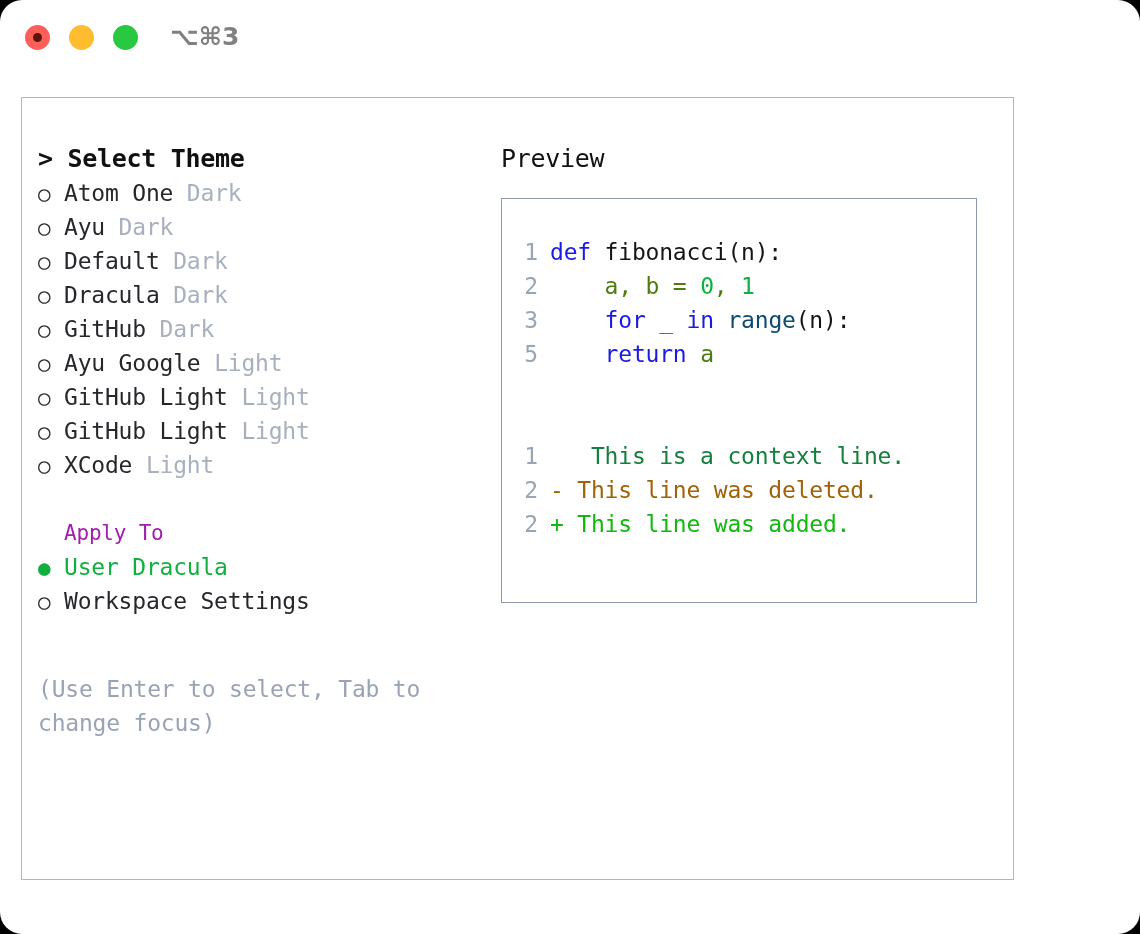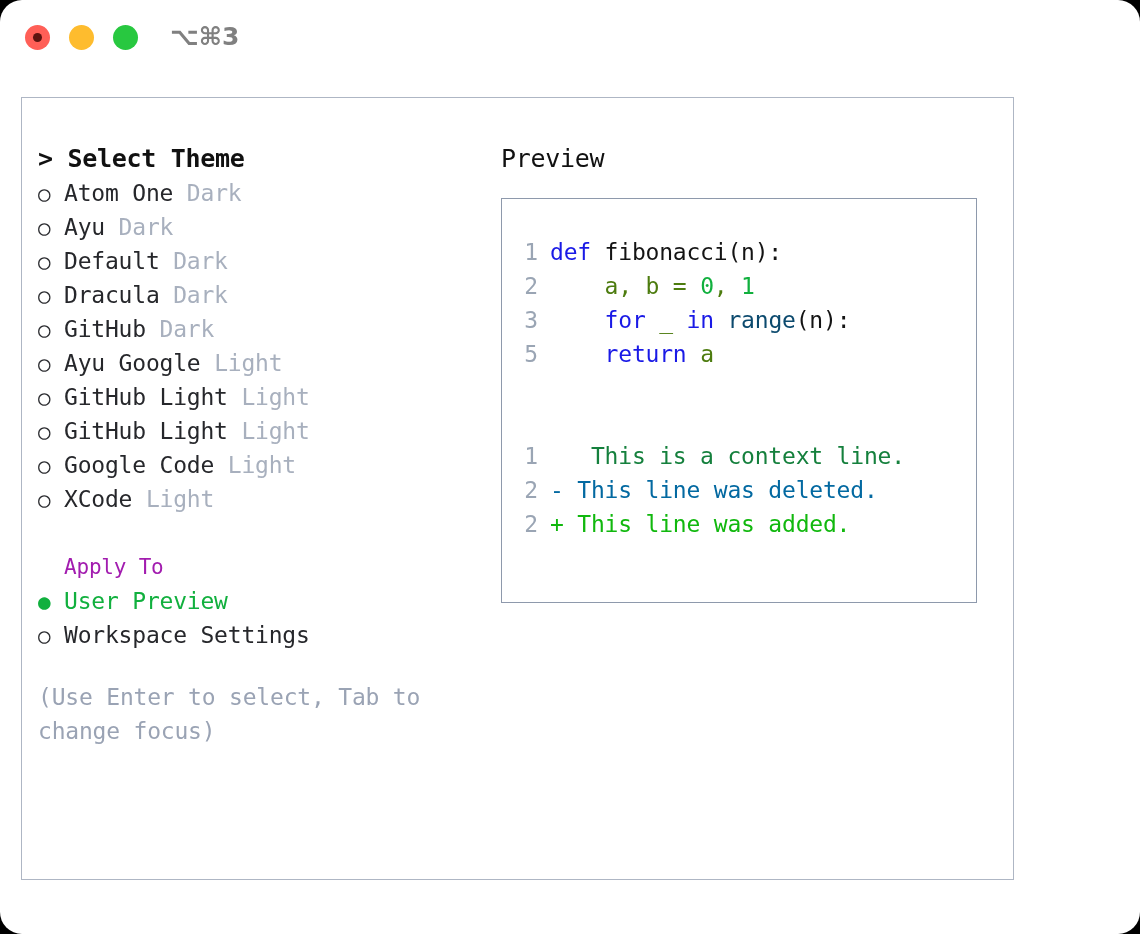--- a/index.html
+++ b/index.html
@@ -134,21 +134,21 @@
     font-size: 21px;
     color: #a21caf;
     line-height: 34px;
     height: 34px;
     white-space: pre;
     letter-spacing: -0.2px;
     padding-left: 26px;
   }
 
   .hint {
-    margin-top: 28px;
+    margin-top: 54px;
     font-size: 23px;
     line-height: 34px;
     color: #9aa3b4;
     letter-spacing: -0.2px;
     width: 410px;
   }
 
   
   .right-col {
     position: absolute;
@@ -203,21 +203,21 @@
   .tok-id   { color: #141414; }
   .tok-plain{ color: #4d7c0f; }
 
   .diff-area {
     position: absolute;
     left: 12px;
     top: 240px;
     right: 4px;
   }
   .diff-ctx { color: #15803d; }
-  .diff-del { color: #0369a1; margin-top: 16px; }
+  .diff-del { color: #a16207; margin-top: 16px; }
   .diff-add { color: #11b80e; text-align: right; }
 </style>
 </head>
 <body>
 
 <div class="window">
 
   <div class="titlebar">
     <div class="lights">
       <div class="light red"></div>
@@ -234,29 +234,28 @@
         <div class="section-header">&gt; Select Theme</div>
         <div class="opt-list" id="theme-list">
             <div class="opt-row"><span class="marker">○</span><span class="opt-name">Atom One</span><span class="opt-kind"> Dark</span></div>
             <div class="opt-row"><span class="marker">○</span><span class="opt-name">Ayu</span><span class="opt-kind"> Dark</span></div>
             <div class="opt-row"><span class="marker">○</span><span class="opt-name">Default</span><span class="opt-kind"> Dark</span></div>
             <div class="opt-row"><span class="marker">○</span><span class="opt-name">Dracula</span><span class="opt-kind"> Dark</span></div>
             <div class="opt-row"><span class="marker">○</span><span class="opt-name">GitHub</span><span class="opt-kind"> Dark</span></div>
             <div class="opt-row"><span class="marker">○</span><span class="opt-name">Ayu Google</span><span class="opt-kind"> Light</span></div>
             <div class="opt-row"><span class="marker">○</span><span class="opt-name">GitHub Light</span><span class="opt-kind"> Light</span></div>
             <div class="opt-row"><span class="marker">○</span><span class="opt-name">GitHub Light</span><span class="opt-kind"> Light</span></div>
-            <div class="opt-row"><span class="marker">○</span><span class="opt-name">Google Code</span><span class="opt-kind"> Light</span></div>
             <div class="opt-row"><span class="marker">○</span><span class="opt-name">XCode</span><span class="opt-kind"> Light</span></div>
           </div>
 
         <div class="spacer-row"></div>
 
         <div class="apply-header">Apply To</div>
         <div class="opt-list" id="apply-list">
-            <div class="opt-row selected"><span class="marker">●</span><span class="opt-name">User Preview</span></div>
+            <div class="opt-row selected"><span class="marker">●</span><span class="opt-name">User Dracula</span></div>
             <div class="opt-row"><span class="marker">○</span><span class="opt-name">Workspace Settings</span></div>
           </div>
 
         <div class="hint">(Use Enter to select, Tab to change focus)</div>
       </div>
 
       <div class="right-col">
         <div class="preview-title">Preview</div>
         <div class="preview-box">
           <div class="code-area" id="code-area">

